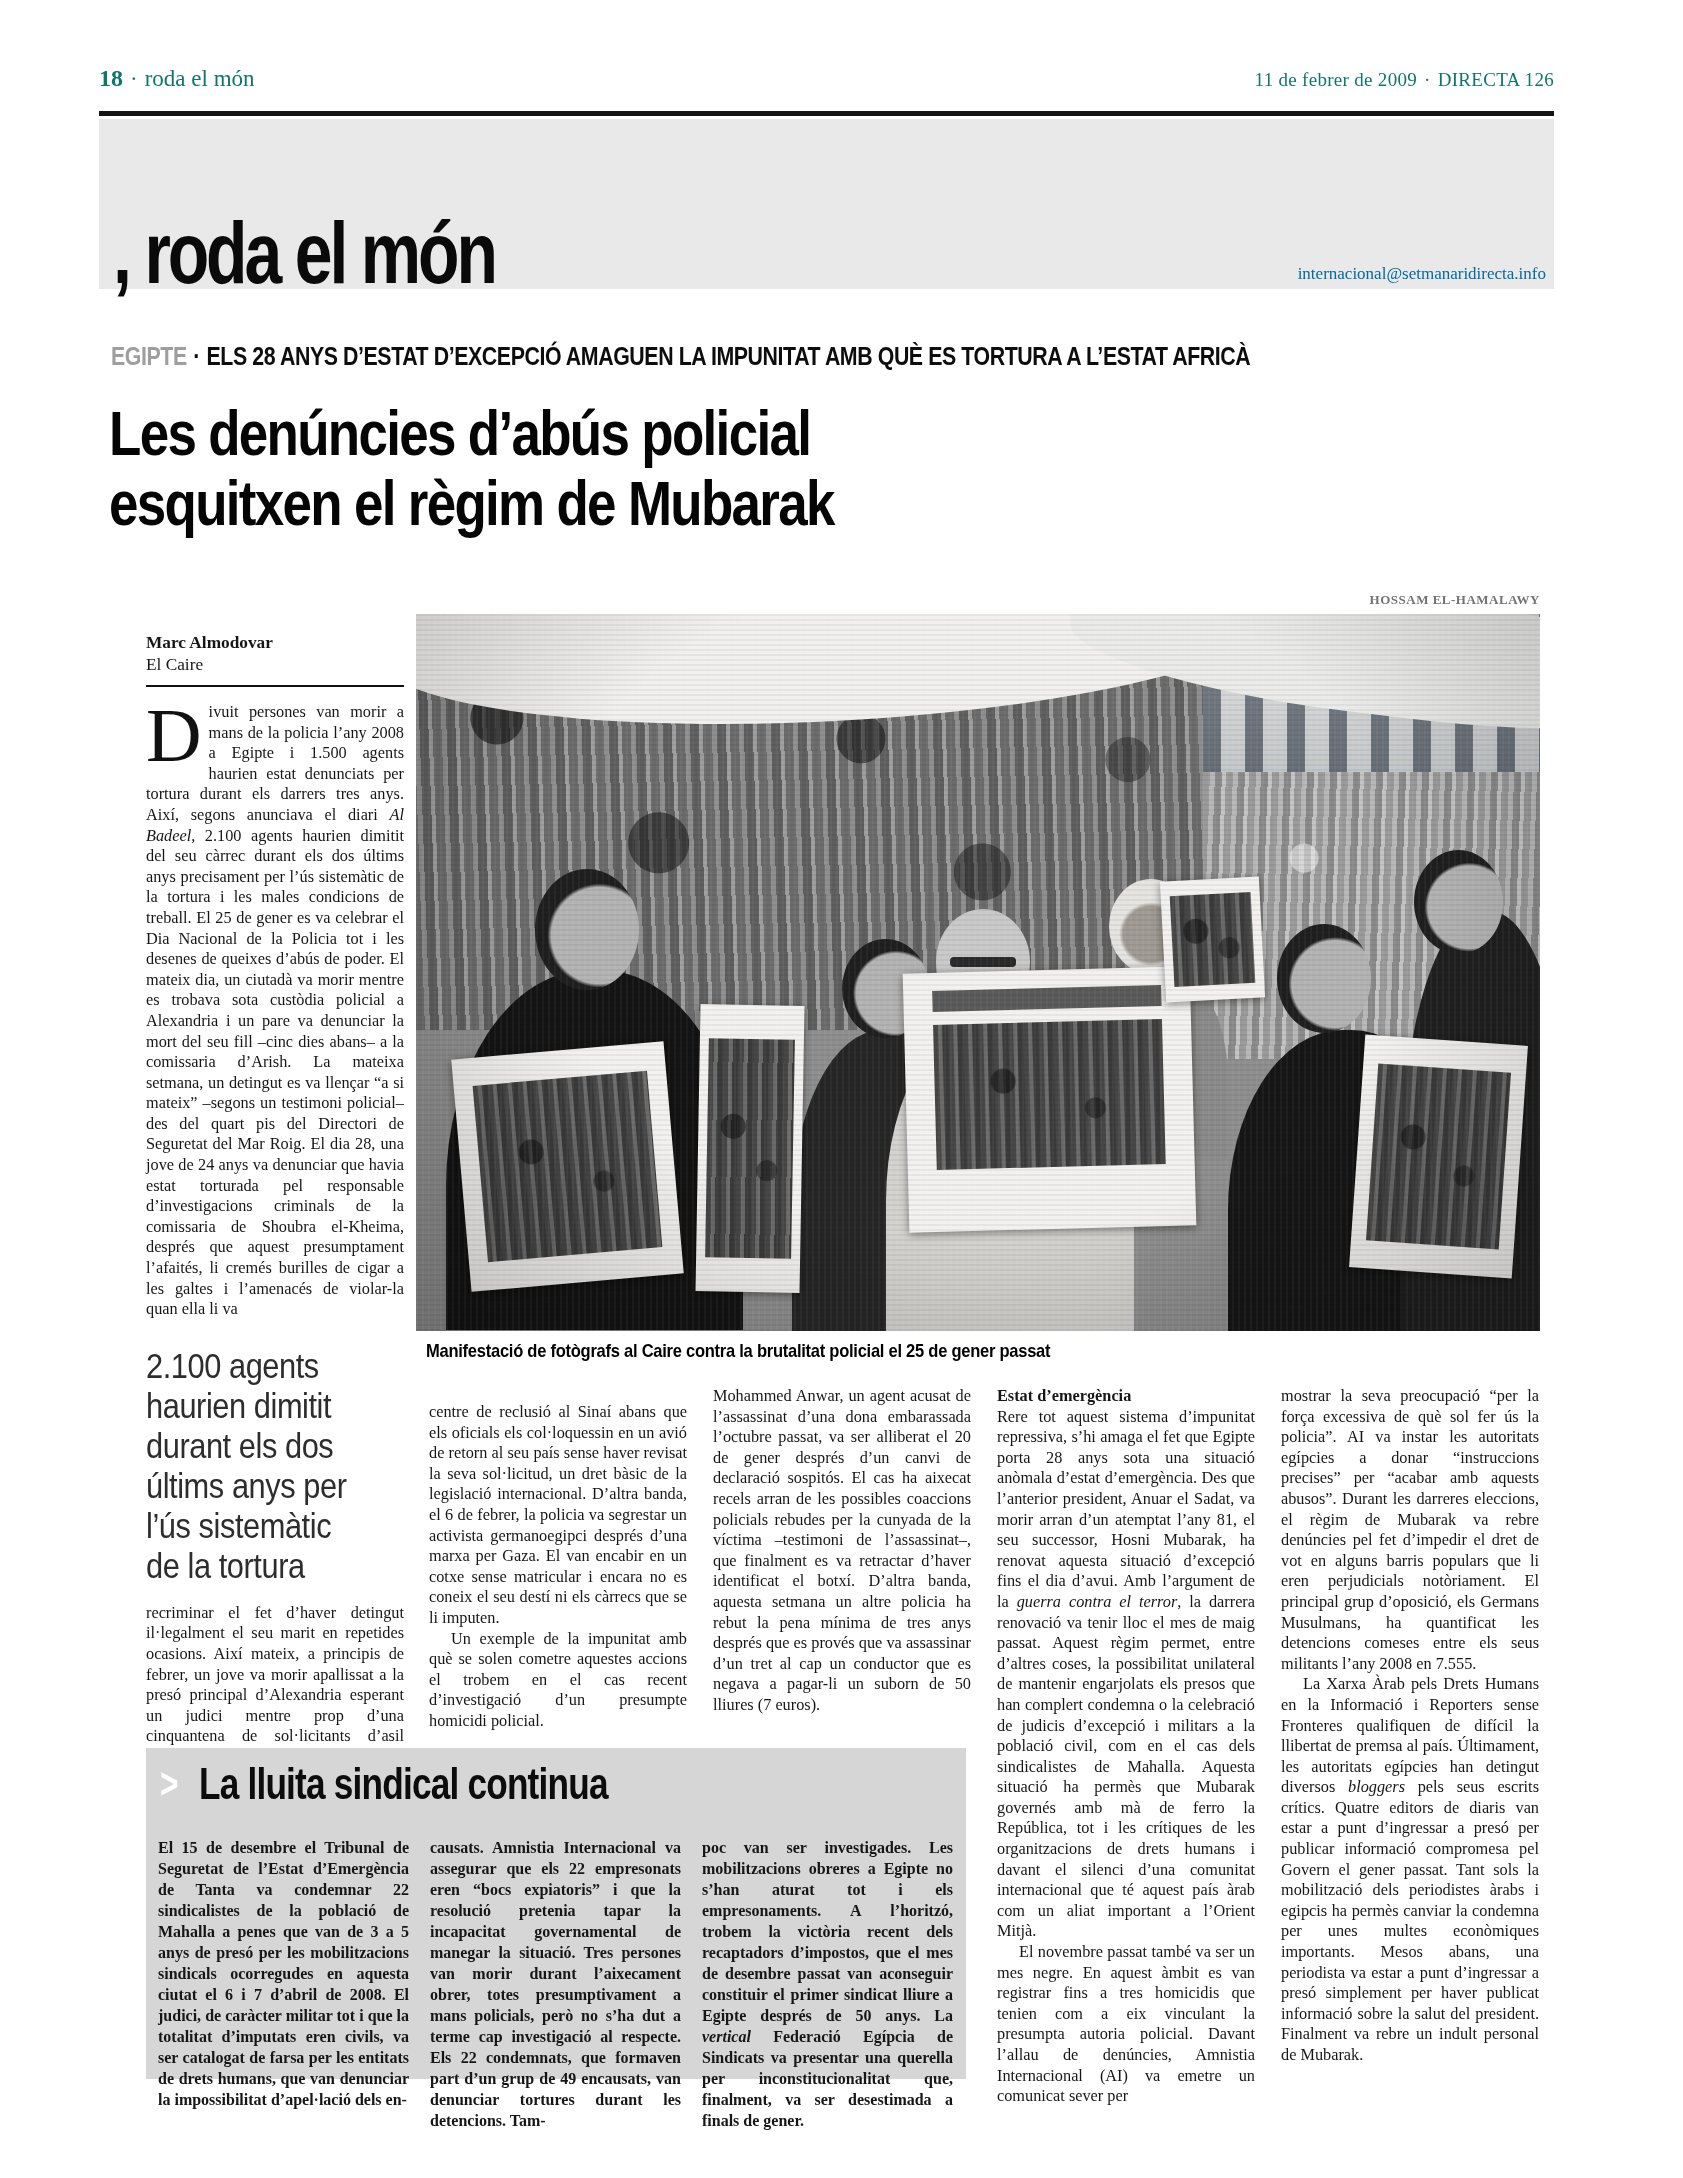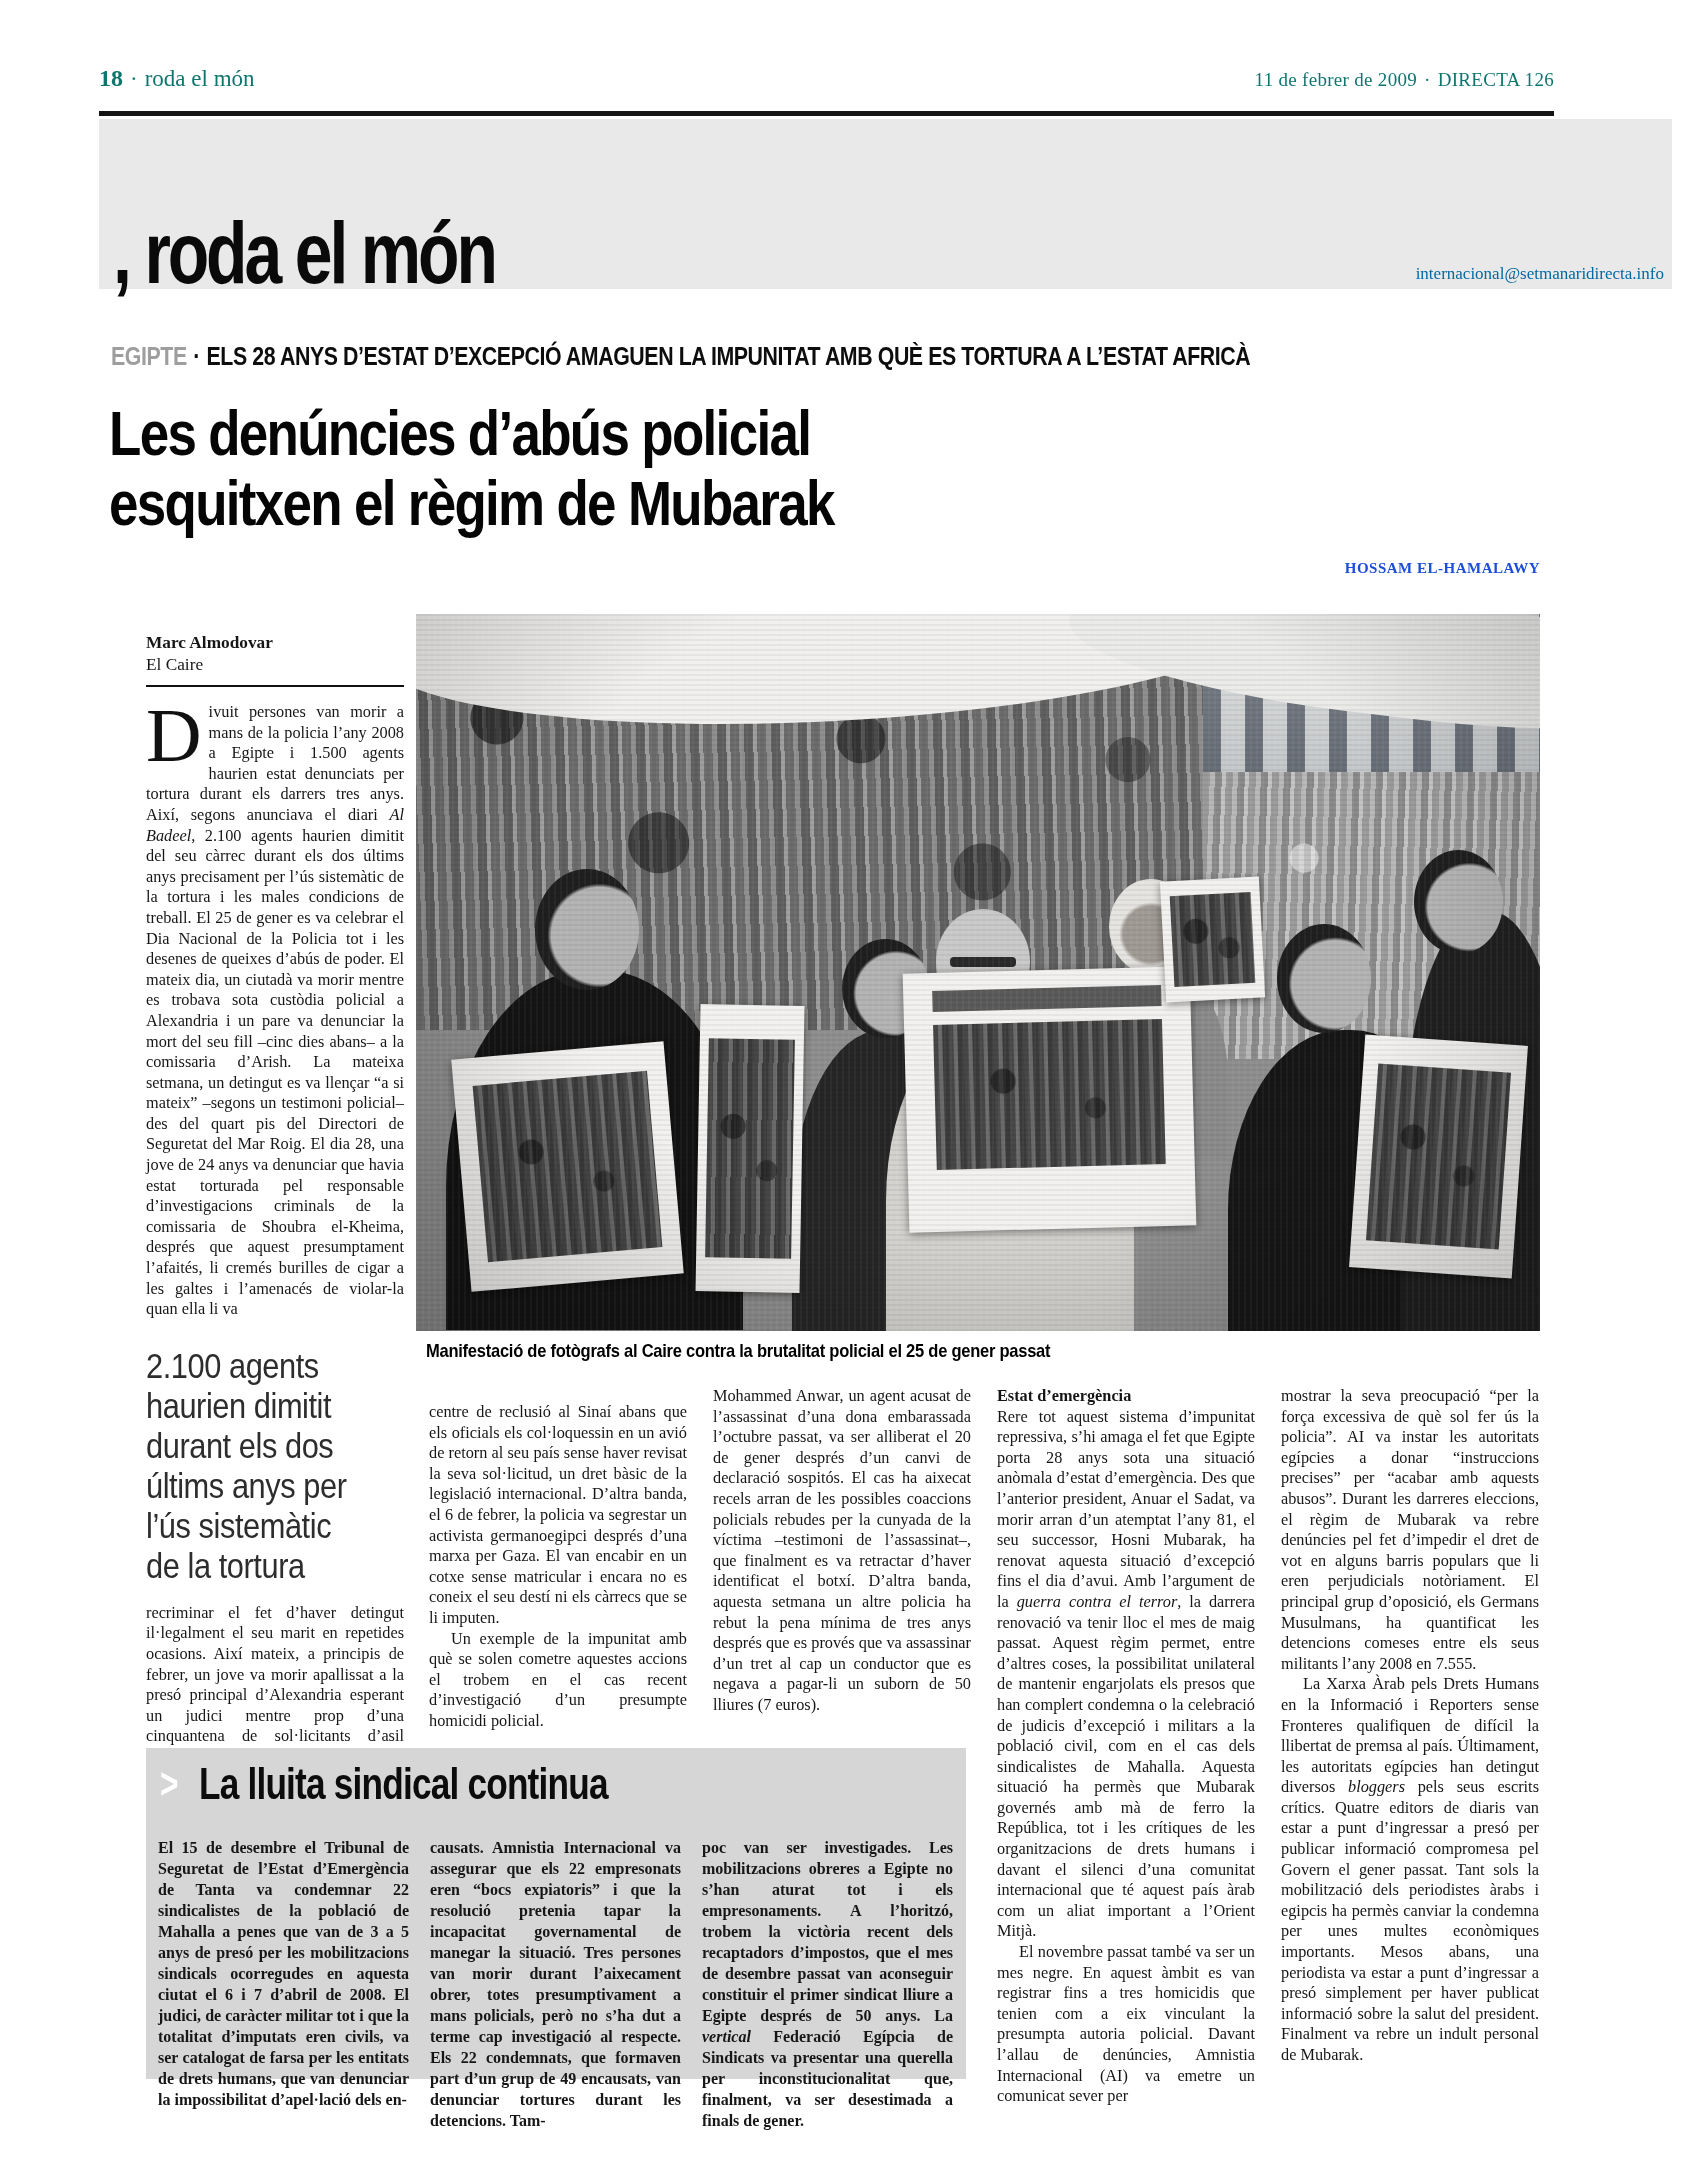--- a/index.html
+++ b/index.html
@@ -9,39 +9,39 @@
   
   .masthead { position:absolute; left:99px; top:65px; width:1455px; display:flex;
               justify-content:space-between; align-items:baseline; color:#0f766e; }
   .mh-left  { font-size:23px; }
   .mh-left b{ font-size:24px; }
   .mh-right { font-size:19px; letter-spacing:0.3px; }
   .mh-sep   { padding:0 7px; }
   .top-rule { position:absolute; left:99px; top:111px; width:1455px; height:5px; background:#141414; }
 
   
-  .banner { position:absolute; left:99px; top:119px; width:1573px; height:170px; background:#e9e9e9; }
+  .banner { position:absolute; left:99px; top:119px; width:1455px; height:170px; background:#e9e9e9; }
   .banner-title { position:absolute; left:14px; bottom:-14px; white-space:nowrap; color:#0a0a0a;
                   font-family:"Liberation Sans", sans-serif; font-weight:bold; font-size:87px;
                   letter-spacing:-4px; transform:scaleX(.78); transform-origin:0 100%; }
   .banner-email { position:absolute; right:8px; bottom:5px; font-size:17px; color:#0369a1;text-align:right; }
 
   
   .kicker { position:absolute; left:111px; top:341px; white-space:nowrap;
             font-family:"Liberation Sans", sans-serif; font-weight:bold; font-size:26px;
             letter-spacing:-0.5px; transform:scaleX(.82); transform-origin:0 0; color:#0d0d0d; }
   .kicker .tag { color:#9e9e9e; }
   .kicker .sep { padding:0 8px; }
   .headline { position:absolute; left:109px; top:398px; white-space:nowrap; color:#050505;
               font-family:"Liberation Sans", sans-serif; font-weight:bold; font-size:63px;
               line-height:70px; letter-spacing:-2px; transform:scaleX(.84); transform-origin:0 0; }
 
   
-  .credit { position:absolute; left:416px; top:560px; width:1124px; text-align:right;
-            font-size:15px; font-weight:bold; letter-spacing:0.5px; color:#1d4ed8; }
+  .credit { position:absolute; left:416px; top:592px; width:1124px; text-align:right;
+            font-size:13px; font-weight:bold; letter-spacing:0.5px; color:#737373; }
   .photo { position:absolute; left:416px; top:614px; width:1124px; height:717px;
            background:#8e8e8e; overflow:hidden; }
   .photo div { position:absolute; }
   .ph-collage { left:0; top:0; width:72%; height:58%; z-index:1;
     background:
       radial-gradient(circle at 10% 25%, rgba(15,15,15,.6) 0 26px, transparent 27px),
       radial-gradient(circle at 30% 55%, rgba(20,20,20,.55) 0 30px, transparent 31px),
       radial-gradient(circle at 55% 30%, rgba(10,10,10,.5) 0 24px, transparent 25px),
       radial-gradient(circle at 70% 62%, rgba(25,25,25,.5) 0 28px, transparent 29px),
       radial-gradient(circle at 88% 35%, rgba(30,30,30,.45) 0 22px, transparent 23px),

